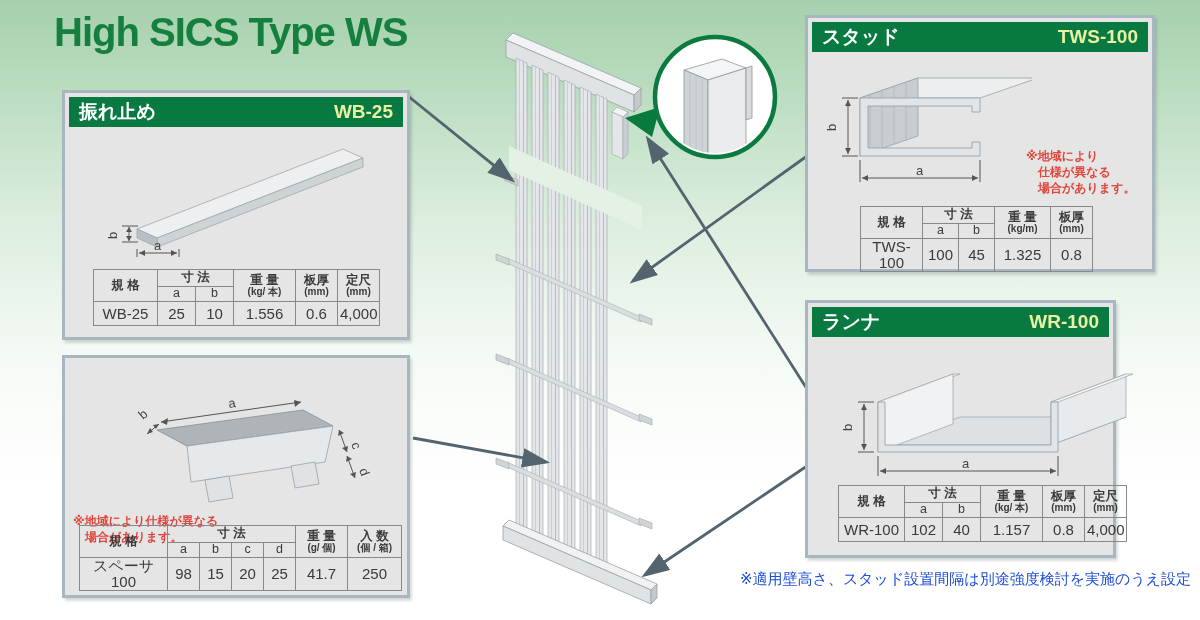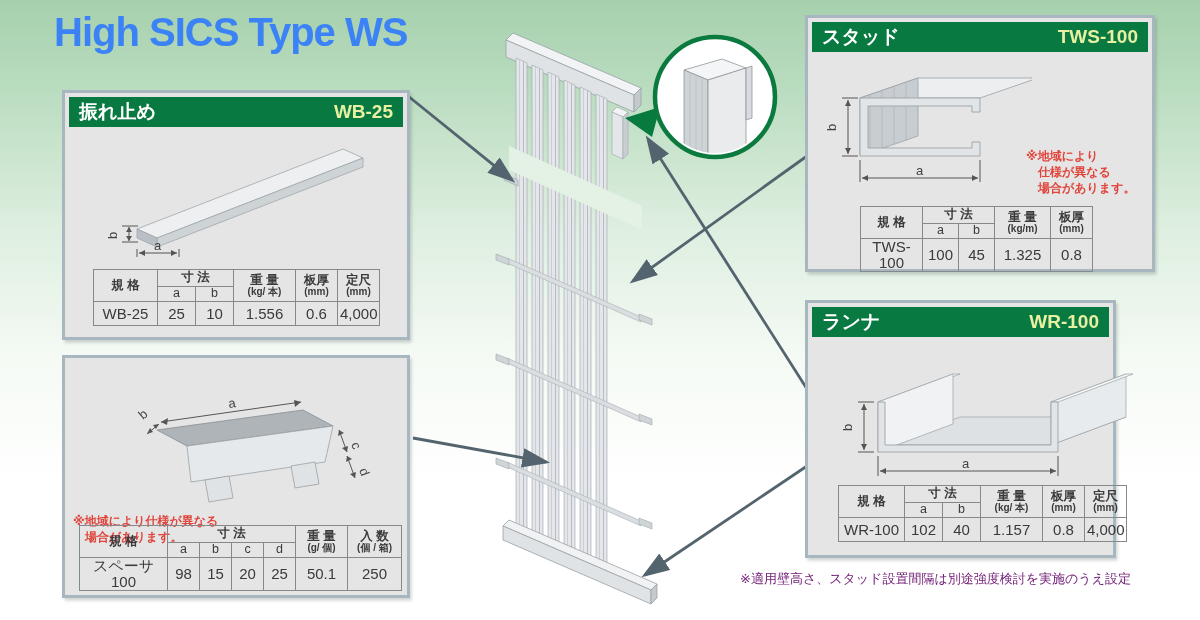--- a/index.html
+++ b/index.html
@@ -3,21 +3,21 @@
 <meta charset="utf-8">
 <style>
   html,body{margin:0;padding:0;}
   body{
     width:1200px;height:620px;position:relative;overflow:hidden;
     background:linear-gradient(180deg,#a6d0ad 0%,#b9dcbf 14%,#ddeedf 36%,#f5faf5 58%,#ffffff 78%,#ffffff 100%);
     font-family:"Liberation Sans","DejaVu Sans",sans-serif;
   }
   .page-title{
     position:absolute;left:54px;top:10px;font-size:40px;font-weight:bold;
-    color:#3b82f6;letter-spacing:-1px;white-space:nowrap;
+    color:#15803d;letter-spacing:-1px;white-space:nowrap;
   }
   .panel{
     position:absolute;background:#e5e5e5;border:3px solid #a7b6bf;
     box-shadow:1.5px 2.5px 3px rgba(60,80,70,.25);box-sizing:border-box;z-index:10;
   }
   .panel-header{
     margin:4px;height:30px;background:#087a41;color:#fff;
     display:flex;justify-content:space-between;align-items:center;
     padding:0 10px;font-size:19px;font-weight:bold;line-height:30px;
   }
@@ -26,21 +26,21 @@
     position:absolute;border-collapse:collapse;table-layout:fixed;
     color:#3a3a3a;text-align:center;
   }
   .spec-table td{border:1px solid #85898c;padding:0 2px;line-height:1.05;vertical-align:middle;}
   .spec-table .hdr{font-size:12.5px;height:17px;font-weight:bold;}
   .spec-table .sub td{font-size:12.5px;height:14px;}
   .spec-table .unit{display:block;font-size:10px;line-height:1;}
   .spec-table .vals td{font-size:15px;height:23px;}
   .note{position:absolute;color:#e0453c;font-size:12px;line-height:1.35;font-weight:bold;}
   .note .indent{padding-left:12px;}
-  .footer-note{position:absolute;left:740px;top:570px;font-size:13px;color:#701a75;white-space:nowrap;}
+  .footer-note{position:absolute;left:740px;top:570px;font-size:15px;color:#1d4ed8;white-space:nowrap;}
   .overlay{position:absolute;left:0;top:0;z-index:5;pointer-events:none;}
   .panel svg{position:absolute;}
   svg text.dim{font-size:13px;fill:#444;font-family:"Liberation Sans",sans-serif;}
 </style>
 </head>
 <body>
 
 <div class="page-title">High SICS Type WS</div>
 
 <svg class="overlay" width="1200" height="620" viewBox="0 0 1200 620">
@@ -250,21 +250,21 @@
       <td>b</td>
       <td>c</td>
       <td>d</td>
     </tr>
     <tr class="vals">
       <td>スペーサ100</td>
       <td>98</td>
       <td>15</td>
       <td>20</td>
       <td>25</td>
-      <td>50.1</td>
+      <td>41.7</td>
       <td>250</td>
     </tr>
   </tbody>
     </table>
 </div>
 
 <div class="panel" style="left:805px;top:15px;width:350px;height:257px;">
   <div class="panel-header">
     <span>スタッド</span>
     <span class="model">TWS-100</span>

